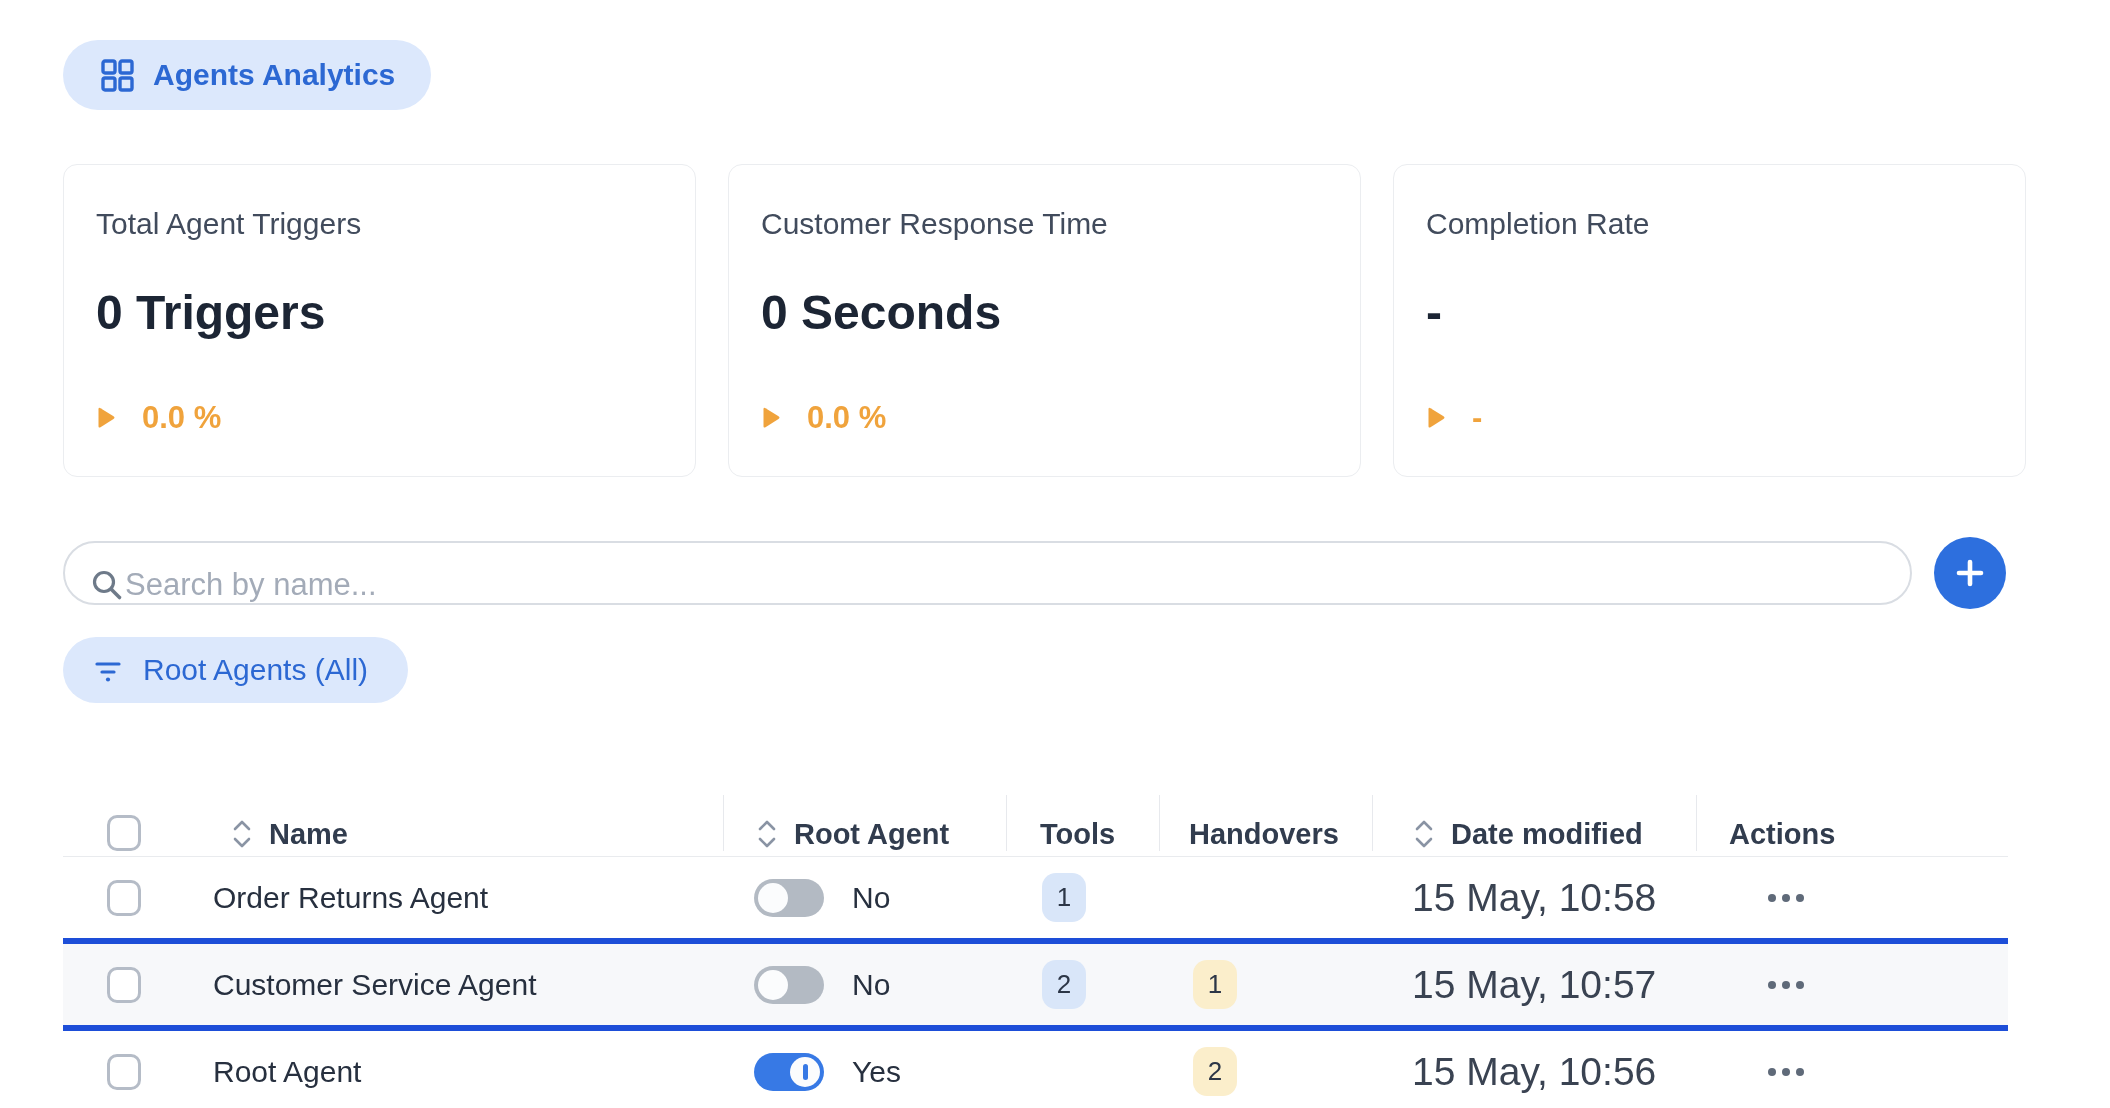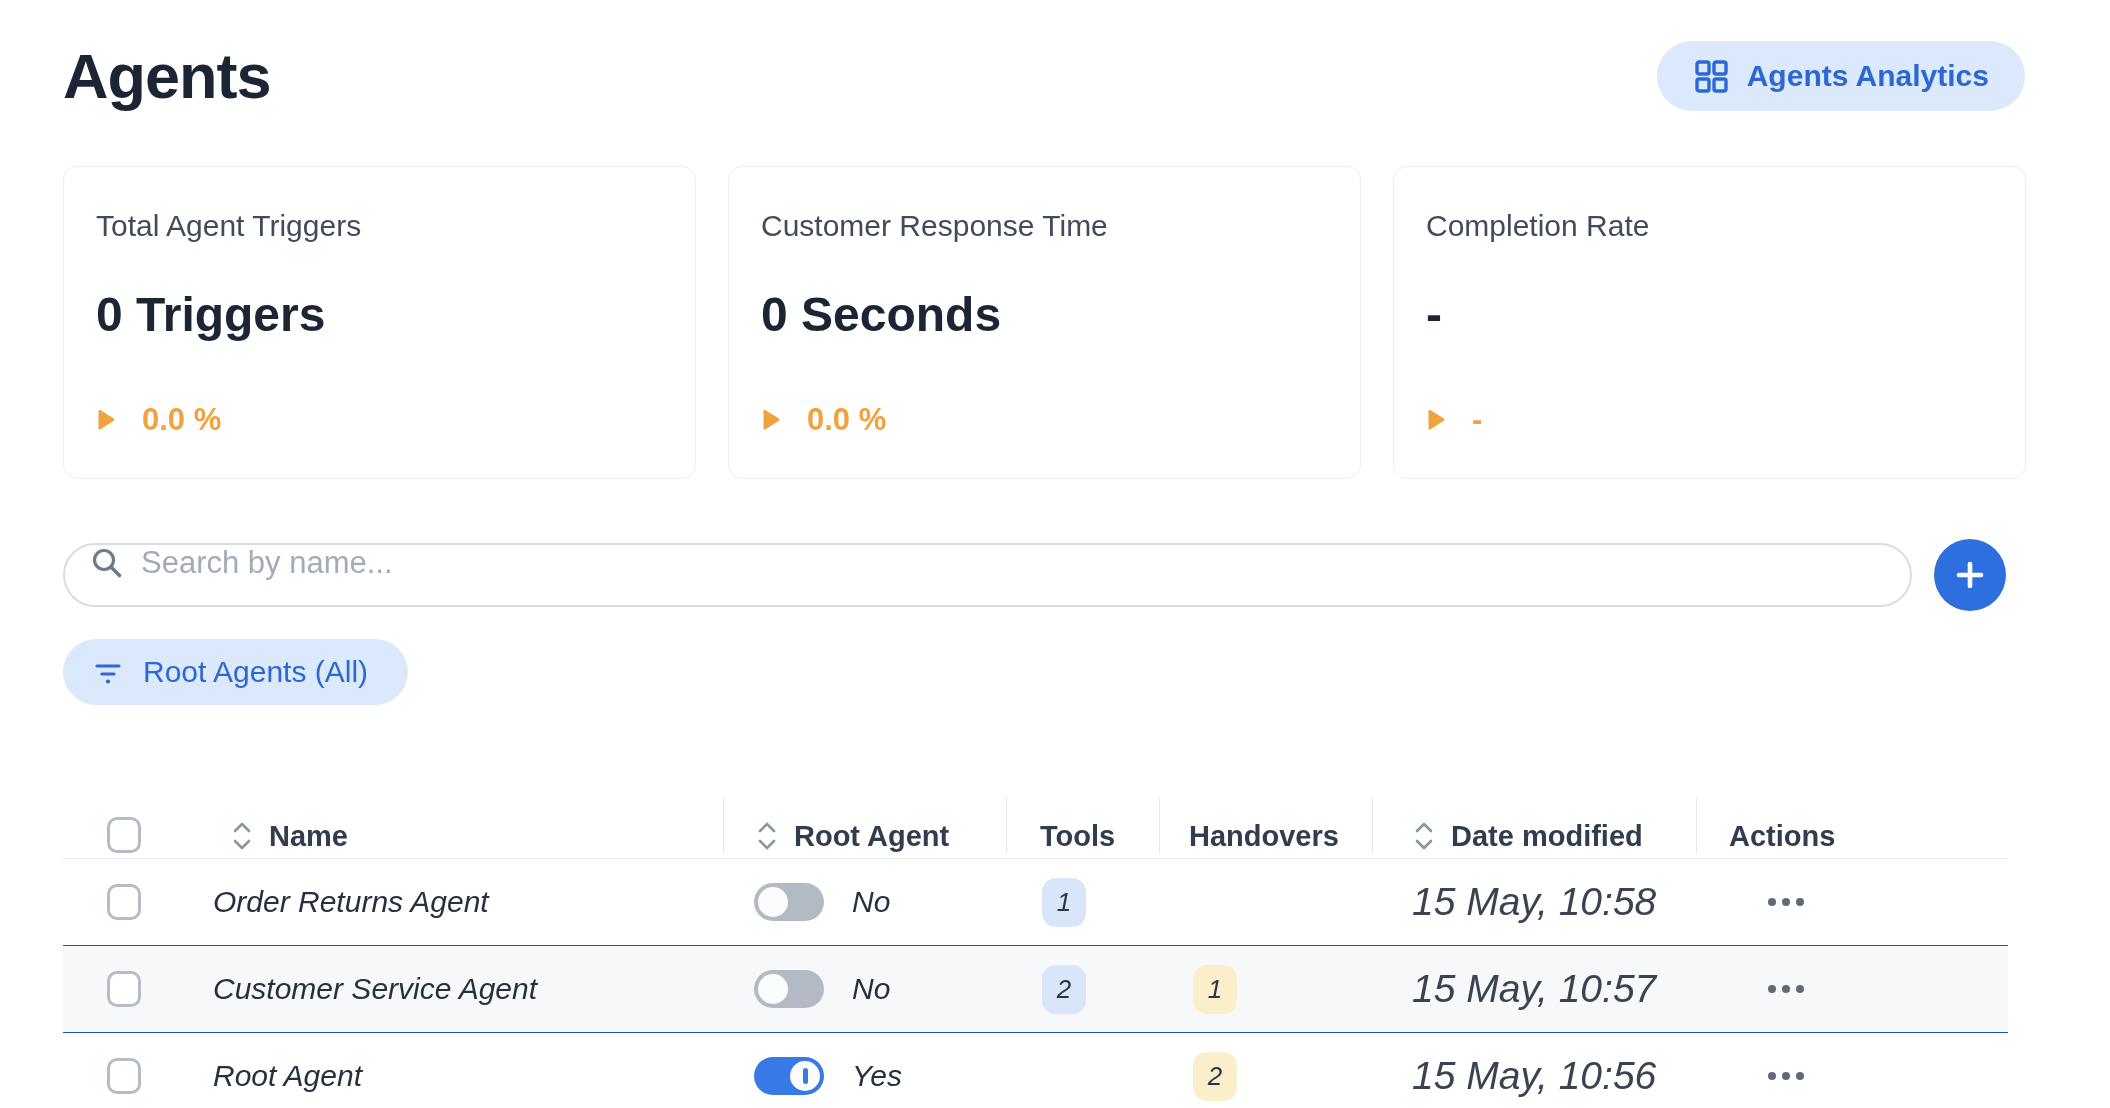--- a/index.html
+++ b/index.html
@@ -43,21 +43,21 @@
     color: #f0a33c; font-size: 31px; font-weight: bold;
   }
   .tri { flex: 0 0 auto; display: block; }
   
   .search-row {
     display: flex; align-items: center; gap: 22px;
     margin: 60px 104px 0 63px;
   }
   .search-box {
     flex: 1; height: 64px; border: 2px solid #d9dde3; border-radius: 32px;
-    display: flex; align-items: flex-start; gap: 16px; padding: 0 24px;
+    display: flex; align-items: flex-end; padding: 0 24px;
     background: #ffffff;
   }
   .search-box input {
     flex: 1; border: none; outline: none; font-size: 31px;
     color: #242e3e; background: transparent; font-family: inherit;
   }
   .search-box input::placeholder { color: #a3abb8; }
   .add-btn {
     flex: 0 0 auto; width: 72px; height: 72px; border-radius: 50%;
     background: #2d6fde; border: none; cursor: pointer;
@@ -84,21 +84,21 @@
     display: flex; align-items: flex-end; gap: 16px; height: 56px;
     font-size: 29px; font-weight: bold; color: #313c4e;
   }
   .th.sel { padding-left: 44px; }
   .th.name { padding-left: 26px; }
   .th.root, .th.actions { padding-left: 32px; border-left: 1px solid #e7e9ed; }
   .th.tools { padding-left: 33px; border-left: 1px solid #e7e9ed; }
   .th.handovers { padding-left: 29px; border-left: 1px solid #e7e9ed; }
   .th.date { padding-left: 40px; border-left: 1px solid #e7e9ed; }
   .tbody { border-top: 1px solid #e9ebee; }
-  .trow { height: 87px; border-bottom: 1px solid #1d4ed8; background: #ffffff; font-style: italic; }
+  .trow { height: 87px; border-bottom: 6px solid #1d4ed8; background: #ffffff; }
   .trow.alt { background: #f7f8fa; }
   .cell { display: flex; align-items: center; }
   .cell.sel { padding-left: 44px; }
   .cell.name { padding-left: 8px; font-size: 30px; color: #27303f; cursor: pointer; }
   .cell.root { padding-left: 31px; gap: 28px; font-size: 30px; color: #27303f; }
   .cell.tools { padding-left: 36px; }
   .cell.handovers { padding-left: 34px; }
   .cell.date { padding-left: 40px; font-size: 39px; color: #3a4352; }
   .cell.actions { padding-left: 60px; }
   
@@ -132,21 +132,20 @@
   .badge.handovers { background: #fbeecb; }
   .badge.hide { visibility: hidden; }
   
   .dots-btn { background: none; border: none; cursor: pointer; padding: 10px; display: flex; }
   .sort-ic { flex: 0 0 auto; display: block; }
 </style>
 </head>
 <body>
 
 <div class="topbar">
-  <h1 class="page-title">Agents</h1>
   <button class="analytics-btn">
     <svg class="ic" width="36" height="36" viewBox="0 0 36 36" fill="none">
       <rect x="4" y="4" width="12" height="12" rx="2" stroke="#2c68d3" stroke-width="3.4"></rect>
       <rect x="21" y="4" width="12" height="12" rx="2" stroke="#2c68d3" stroke-width="3.4"></rect>
       <rect x="4" y="21" width="12" height="12" rx="2" stroke="#2c68d3" stroke-width="3.4"></rect>
       <rect x="21" y="21" width="12" height="12" rx="2" stroke="#2c68d3" stroke-width="3.4"></rect>
     </svg>
     <span>Agents Analytics</span>
   </button>
 </div>

